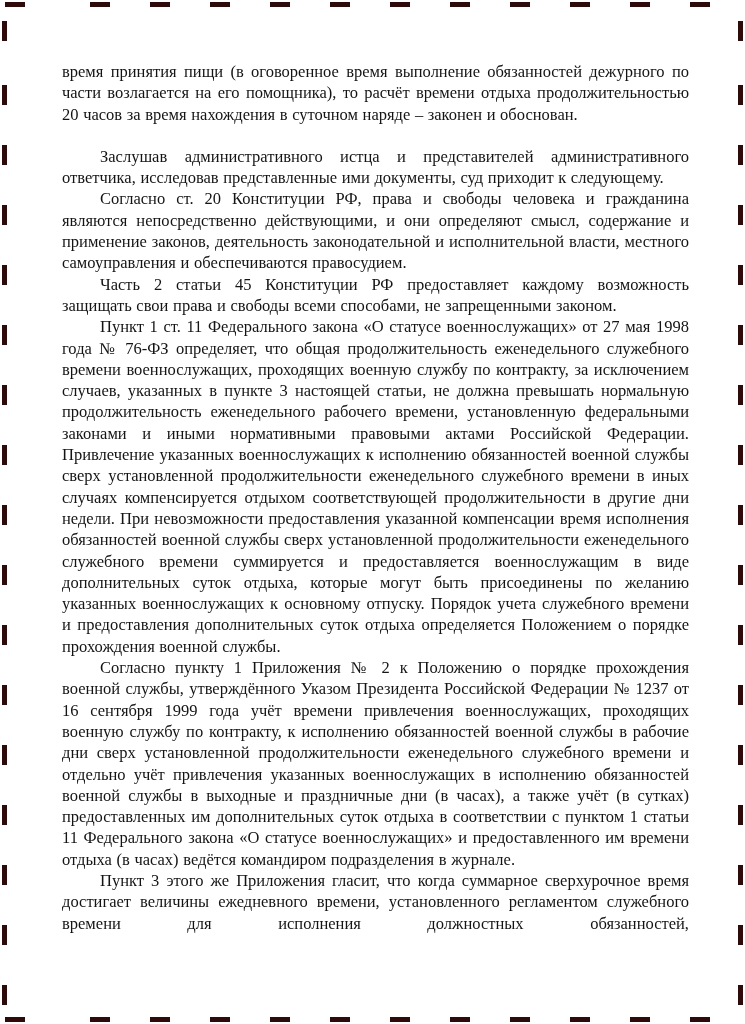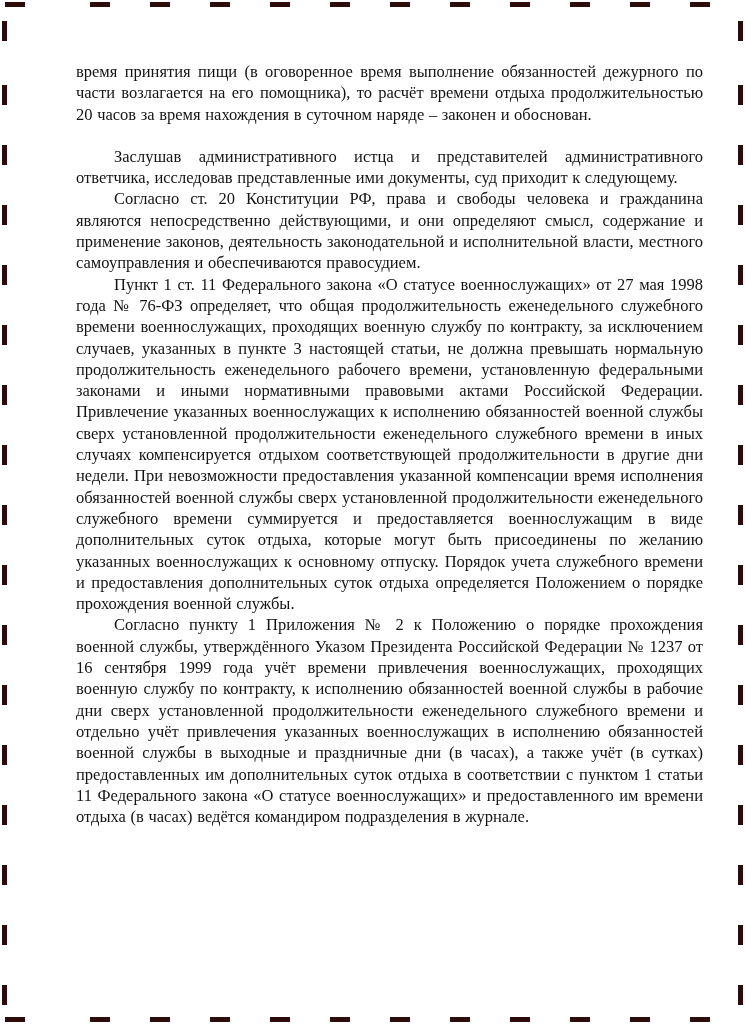--- a/index.html
+++ b/index.html
@@ -39,21 +39,21 @@
       transparent 0px, transparent 40px,
       #2e0b0b 40px, #2e0b0b 60px);
     background-position: 0 45px;
   }
   .edge-left { left: 2px; }
   .edge-right { right: 2px; }
 
   .text-block {
     position: absolute;
     top: 61px;
-    left: 76px;
+    left: 62px;
     width: 627px;
     color: #141414;
     font-size: 16.5px;
     line-height: 21.3px;
     text-align: justify;
   }
   .text-block p {
     margin: 0;
     padding: 0;
     word-spacing: 0.5px;
@@ -75,17 +75,19 @@
 
   <div class="edge edge-top"></div>
   <div class="edge edge-bottom"></div>
   <div class="edge edge-left"></div>
   <div class="edge edge-right"></div>
 
   <div class="text-block">
     <p>время принятия пищи (в оговоренное время выполнение обязанностей дежурного по части возлагается на его помощника), то расчёт времени отдыха продолжительностью 20 часов за время нахождения в суточном наряде – законен и обоснован.</p>
     <p class="indent gap-before">Заслушав административного истца и представителей административного ответчика, исследовав представленные ими документы, суд приходит к следующему.</p>
     <p class="indent">Согласно ст. 20 Конституции РФ, права и свободы человека и гражданина являются непосредственно действующими, и они определяют смысл, содержание и применение законов, деятельность законодательной и исполнительной власти, местного самоуправления и обеспечиваются правосудием.</p>
+    <p class="indent">Часть 2 статьи 45 Конституции РФ предоставляет каждому возможность защищать свои права и свободы всеми способами, не запрещенными законом.</p>
     <p class="indent">Пункт 1 ст. 11 Федерального закона «О статусе военнослужащих» от 27 мая 1998 года № 76-ФЗ определяет, что общая продолжительность еженедельного служебного времени военнослужащих, проходящих военную службу по контракту, за исключением случаев, указанных в пункте 3 настоящей статьи, не должна превышать нормальную продолжительность еженедельного рабочего времени, установленную федеральными законами и иными нормативными правовыми актами Российской Федерации. Привлечение указанных военнослужащих к исполнению обязанностей военной службы сверх установленной продолжительности еженедельного служебного времени в иных случаях компенсируется отдыхом соответствующей продолжительности в другие дни недели. При невозможности предоставления указанной компенсации время исполнения обязанностей военной службы сверх установленной продолжительности еженедельного служебного времени суммируется и предоставляется военнослужащим в виде дополнительных суток отдыха, которые могут быть присоединены по желанию указанных военнослужащих к основному отпуску. Порядок учета служебного времени и предоставления дополнительных суток отдыха определяется Положением о порядке прохождения военной службы.</p>
     <p class="indent">Согласно пункту 1 Приложения № 2 к Положению о порядке прохождения военной службы, утверждённого Указом Президента Российской Федерации № 1237 от 16 сентября 1999 года учёт времени привлечения военнослужащих, проходящих военную службу по контракту, к исполнению обязанностей военной службы в рабочие дни сверх установленной продолжительности еженедельного служебного времени и отдельно учёт привлечения указанных военнослужащих в исполнению обязанностей военной службы в выходные и праздничные дни (в часах), а также учёт (в сутках) предоставленных им дополнительных суток отдыха в соответствии с пунктом 1 статьи 11 Федерального закона «О статусе военнослужащих» и предоставленного им времени отдыха (в часах) ведётся командиром подразделения в журнале.</p>
+    <p class="indent justify-last">Пункт 3 этого же Приложения гласит, что когда суммарное сверхурочное время достигает величины ежедневного времени, установленного регламентом служебного времени для исполнения должностных обязанностей,</p>
   </div>
 
 </div>
 
 </body></html>

